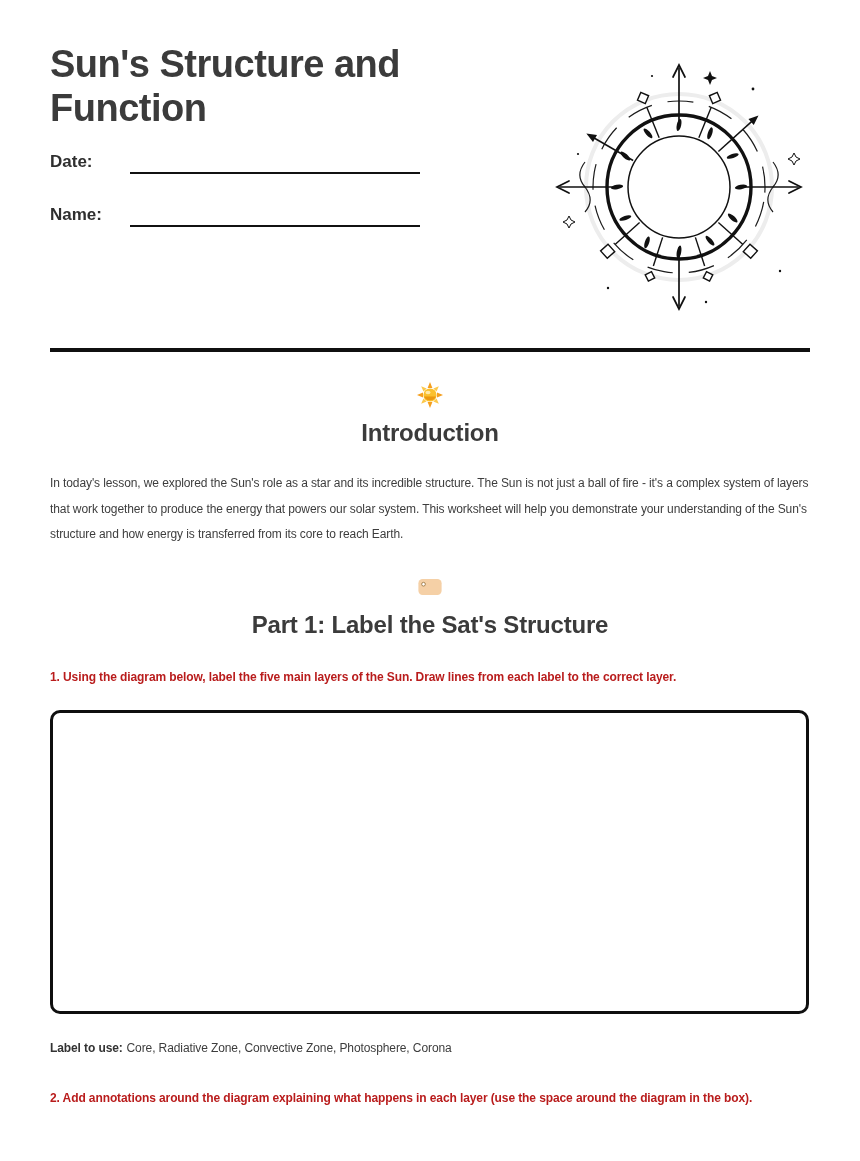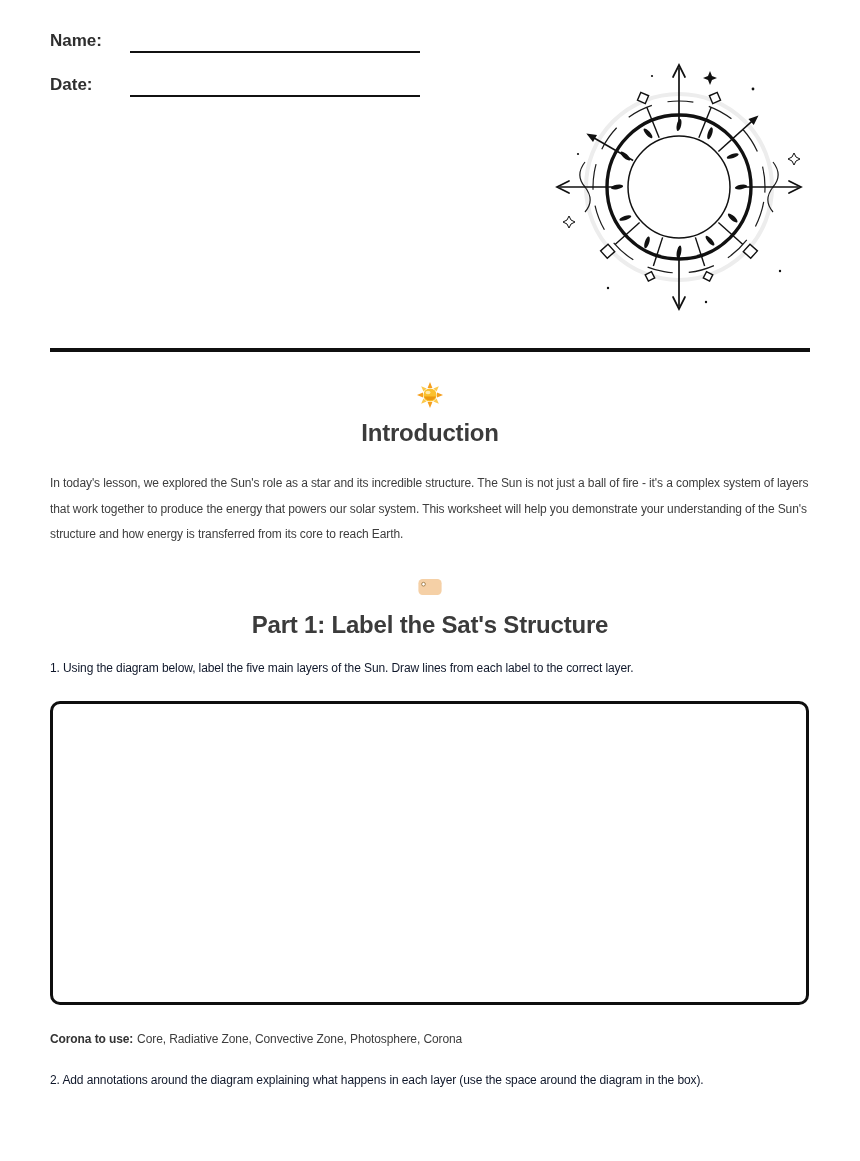--- a/index.html
+++ b/index.html
@@ -36,49 +36,50 @@
     letter-spacing: -0.2px;
     flex-direction: column;
   }
   h2.part1 { margin-top: 26px; }
   .emoji { display: inline-flex; width: 26px; height: 26px; align-items: center; justify-content: center; }
 
   
   p { margin: 0; font-size: 12px; line-height: 25.5px; letter-spacing: -0.1px; color: #3d3d3d; }
   p.body-text { margin-top: 22px; }
   p.vocab { margin-top: 16px; }
-  p.instruction { margin-top: 15px; font-weight: 400; color: #0f172a; }
+  p.instruction { margin-top: 24px; font-weight: 700; color: #b91c1c; }
   strong.inline-label { font-weight: 700; color: #333333; margin-right: 0.32em; }
 
   
   .drawing-box {
     margin-top: 20px;
     width: 753px; height: 298px;
     border: 3px solid #0f0f0f; border-radius: 10px;
     background: #ffffff;
   }
 
   
   .art line, .art circle, .art path, .art polyline { vector-effect: none; }
 </style>
 </head>
 <body>
 
 <div class="page">
 
   <header class="header">
     <div class="header-left">
+      <h1 class="title">Sun's Structure and Function</h1>
+
+      <div class="field-row date">
+        <span class="field-label">Date:</span>
+        <span class="field-line"></span>
+      </div>
 
       <div class="field-row">
         <span class="field-label">Name:</span>
-        <span class="field-line"></span>
-      </div>
-
-      <div class="field-row date">
-        <span class="field-label">Date:</span>
         <span class="field-line"></span>
       </div>
     </div>
 
     <div class="header-art">
       <svg class="art" width="262" height="262" viewBox="0 0 262 262" fill="none">
 
         <circle cx="131" cy="131" r="93" stroke="#ededed" stroke-width="4"></circle>
 
         <circle cx="131" cy="131" r="86" stroke="#1c1c1c" stroke-width="1.2" stroke-dasharray="26 16" transform="rotate(10 131 131)"></circle>
@@ -242,18 +243,18 @@
       </svg>
     </span>
     <span>Part 1: Label the Sat's Structure</span>
   </h2>
 
   <p class="instruction">1. Using the diagram below, label the five main layers of the Sun. Draw lines from each label to the correct layer.</p>
 
   <div class="drawing-box"></div>
 
   <p class="body-text">
-    <strong class="inline-label">Corona to use:</strong><span>Core, Radiative Zone, Convective Zone, Photosphere, Corona</span>
+    <strong class="inline-label">Label to use:</strong><span>Core, Radiative Zone, Convective Zone, Photosphere, Corona</span>
   </p>
 
   <p class="instruction">2. Add annotations around the diagram explaining what happens in each layer (use the space around the diagram in the box).</p>
 
 </div>
 
 </body></html>

